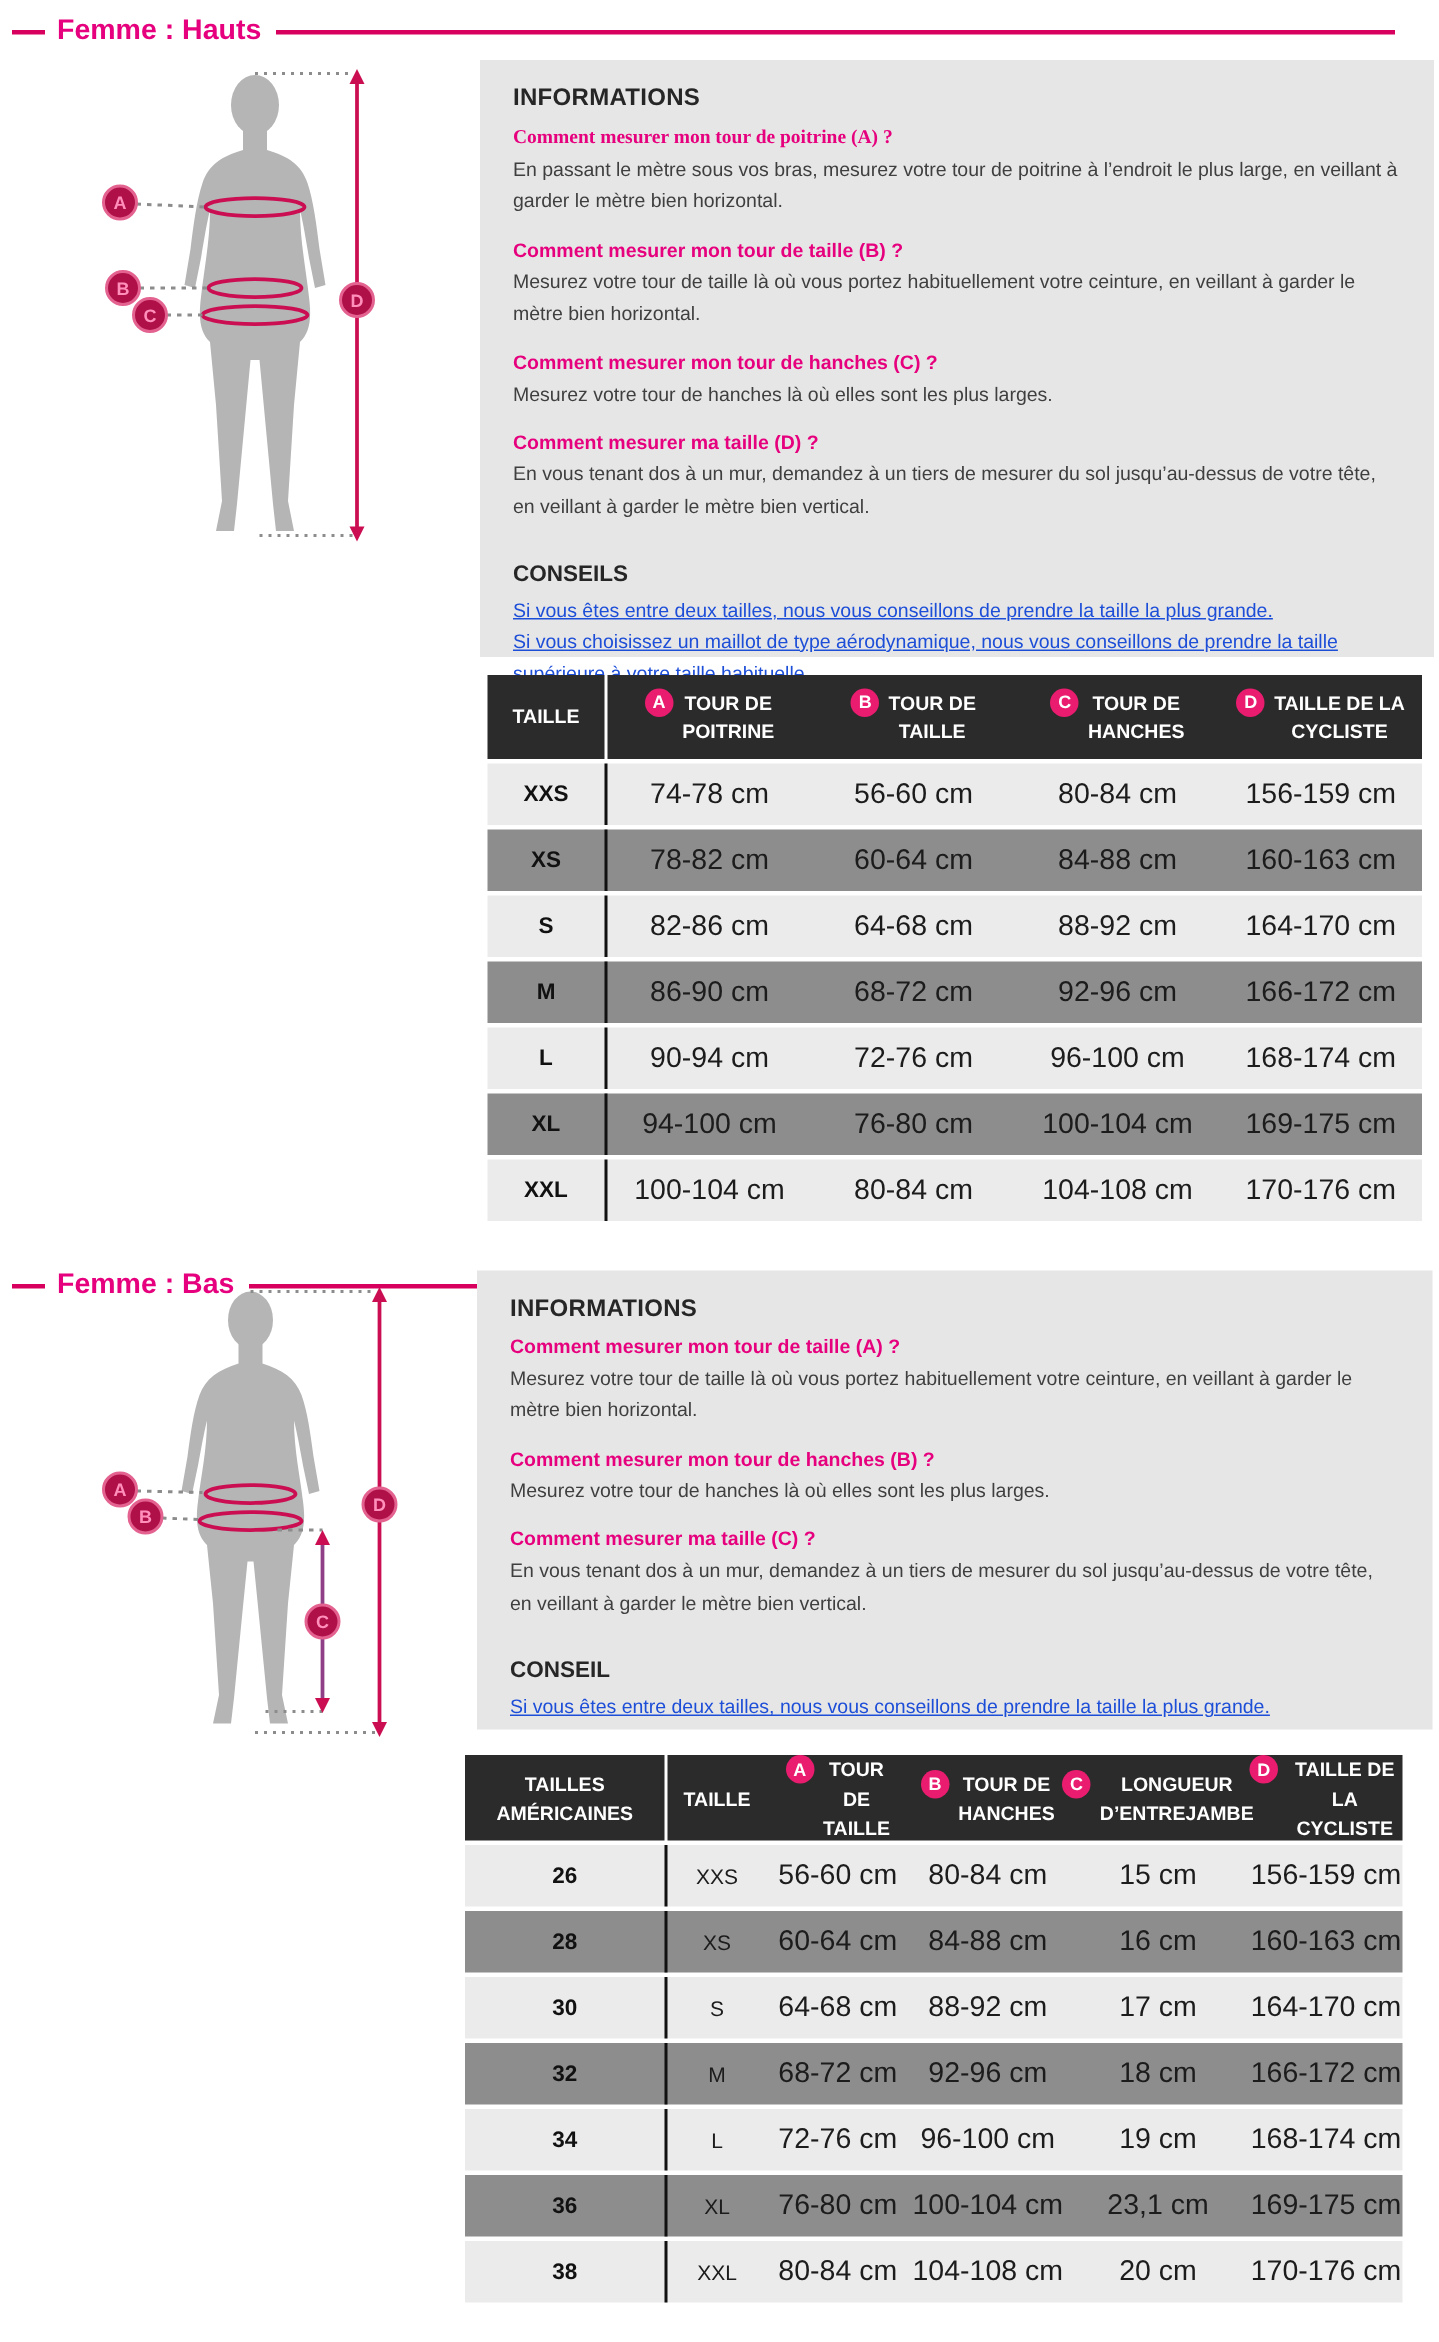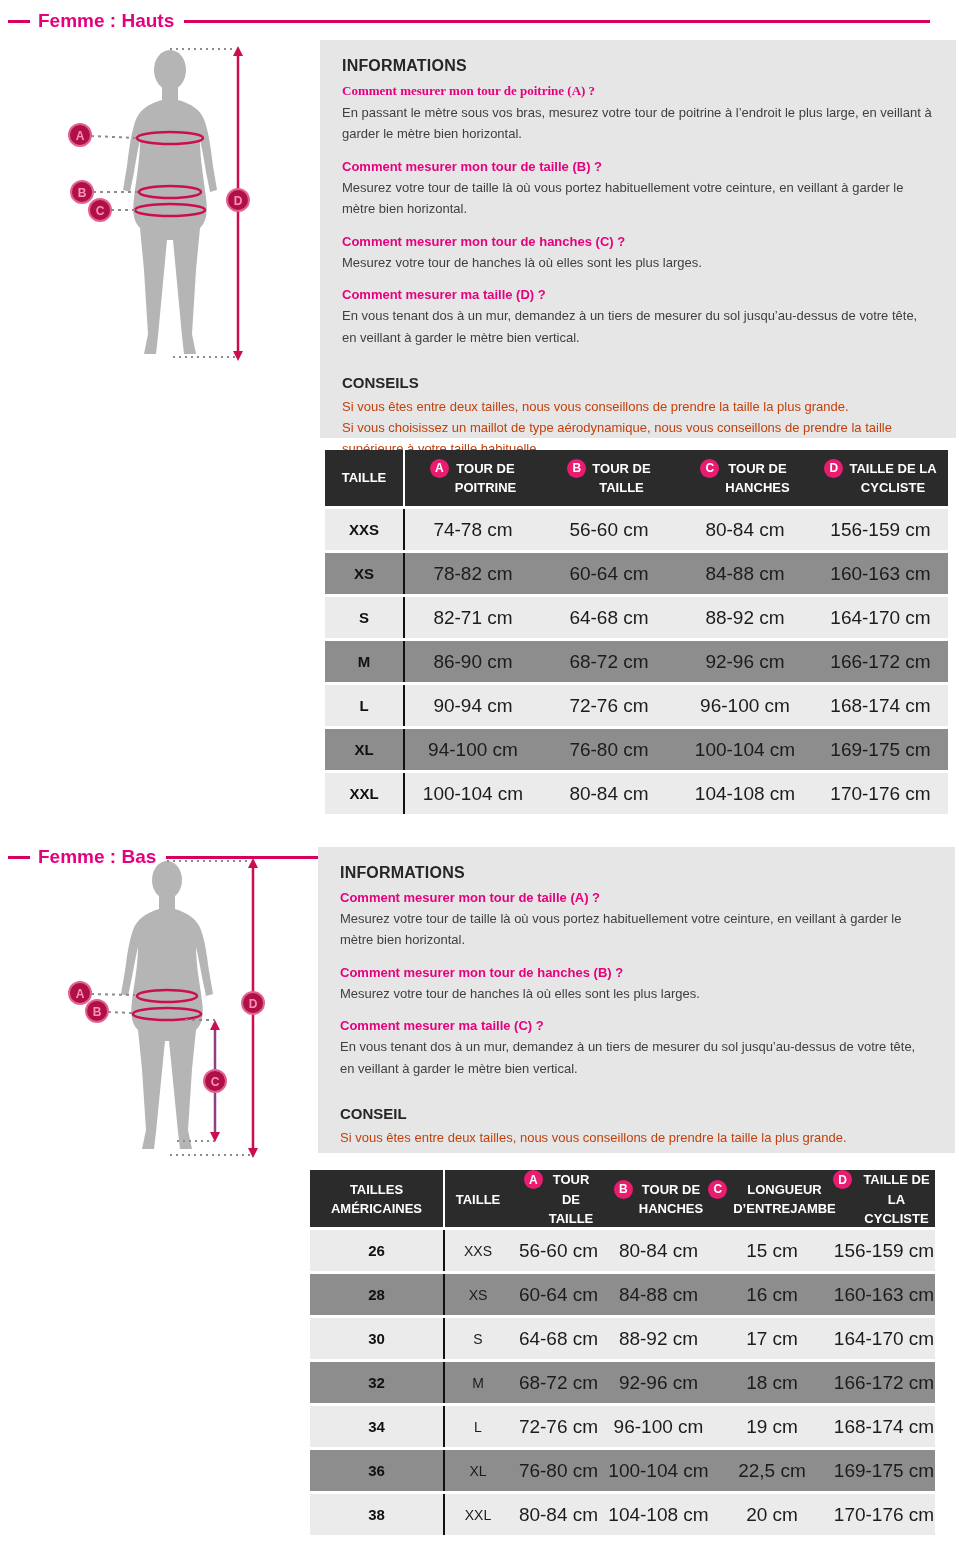--- a/index.html
+++ b/index.html
@@ -12,21 +12,21 @@
   .sec-head .dash { width:22px; height:3px; background:#d8005f; flex:0 0 auto; }
   .sec-head .title { color:#e6007e; font-size:19px; font-weight:bold; padding:0 10px 0 8px; white-space:nowrap; }
   .sec-head .rule { flex:1 1 auto; height:3px; background:#d8005f; }
 
   
   .info-box { position:absolute; background:#e6e6e6; padding:17px 22px; }
   .info-title { font-size:16px; font-weight:bold; color:#262626; margin-bottom:8px; letter-spacing:.2px; }
   .q { color:#e6007e; font-size:13px; font-weight:bold; margin-top:14px; }
   .a { color:#3f3f3f; font-size:13px; line-height:1.65; margin-top:3px; }
   .advice-title { font-size:15px; font-weight:bold; color:#262626; margin-top:26px; margin-bottom:6px; }
-  .advice-line { color:#c2410c; font-size:13px; line-height:1.6; }
+  .advice-line { color:#1d4ed8; font-size:13px; line-height:1.6;text-decoration:underline; }
 
   
   .size-table { position:absolute; }
   .st-header { display:grid; background:#2b2b2b; color:#fff; }
   .st-row { display:grid; margin-top:3px; }
   .st-row.light { background:#ebebeb; }
   .st-row.dark  { background:#8d8d8d; }
   .cell { display:flex; align-items:center; justify-content:center; text-align:center; }
   .t1 .st-header { grid-template-columns:80px 136px 136px 136px 135px; height:56px; }
   .t1 .st-row    { grid-template-columns:80px 136px 136px 136px 135px; height:41px; }
@@ -155,21 +155,21 @@
     </div>
     <div class="st-row dark">
       <div class="cell scell sep-r">XS</div>
       <div class="cell vcell">78-82 cm</div>
       <div class="cell vcell">60-64 cm</div>
       <div class="cell vcell">84-88 cm</div>
       <div class="cell vcell">160-163 cm</div>
     </div>
     <div class="st-row light">
       <div class="cell scell sep-r">S</div>
-      <div class="cell vcell">82-71 cm</div>
+      <div class="cell vcell">82-86 cm</div>
       <div class="cell vcell">64-68 cm</div>
       <div class="cell vcell">88-92 cm</div>
       <div class="cell vcell">164-170 cm</div>
     </div>
     <div class="st-row dark">
       <div class="cell scell sep-r">M</div>
       <div class="cell vcell">86-90 cm</div>
       <div class="cell vcell">68-72 cm</div>
       <div class="cell vcell">92-96 cm</div>
       <div class="cell vcell">166-172 cm</div>
@@ -331,21 +331,21 @@
       <div class="cell vcell">72-76 cm</div>
       <div class="cell vcell">96-100 cm</div>
       <div class="cell vcell">19 cm</div>
       <div class="cell vcell">168-174 cm</div>
     </div>
     <div class="st-row dark">
       <div class="cell scell sep-r">36</div>
       <div class="cell size2">XL</div>
       <div class="cell vcell">76-80 cm</div>
       <div class="cell vcell">100-104 cm</div>
-      <div class="cell vcell">22,5 cm</div>
+      <div class="cell vcell">23,1 cm</div>
       <div class="cell vcell">169-175 cm</div>
     </div>
     <div class="st-row light">
       <div class="cell scell sep-r">38</div>
       <div class="cell size2">XXL</div>
       <div class="cell vcell">80-84 cm</div>
       <div class="cell vcell">104-108 cm</div>
       <div class="cell vcell">20 cm</div>
       <div class="cell vcell">170-176 cm</div>
     </div>

